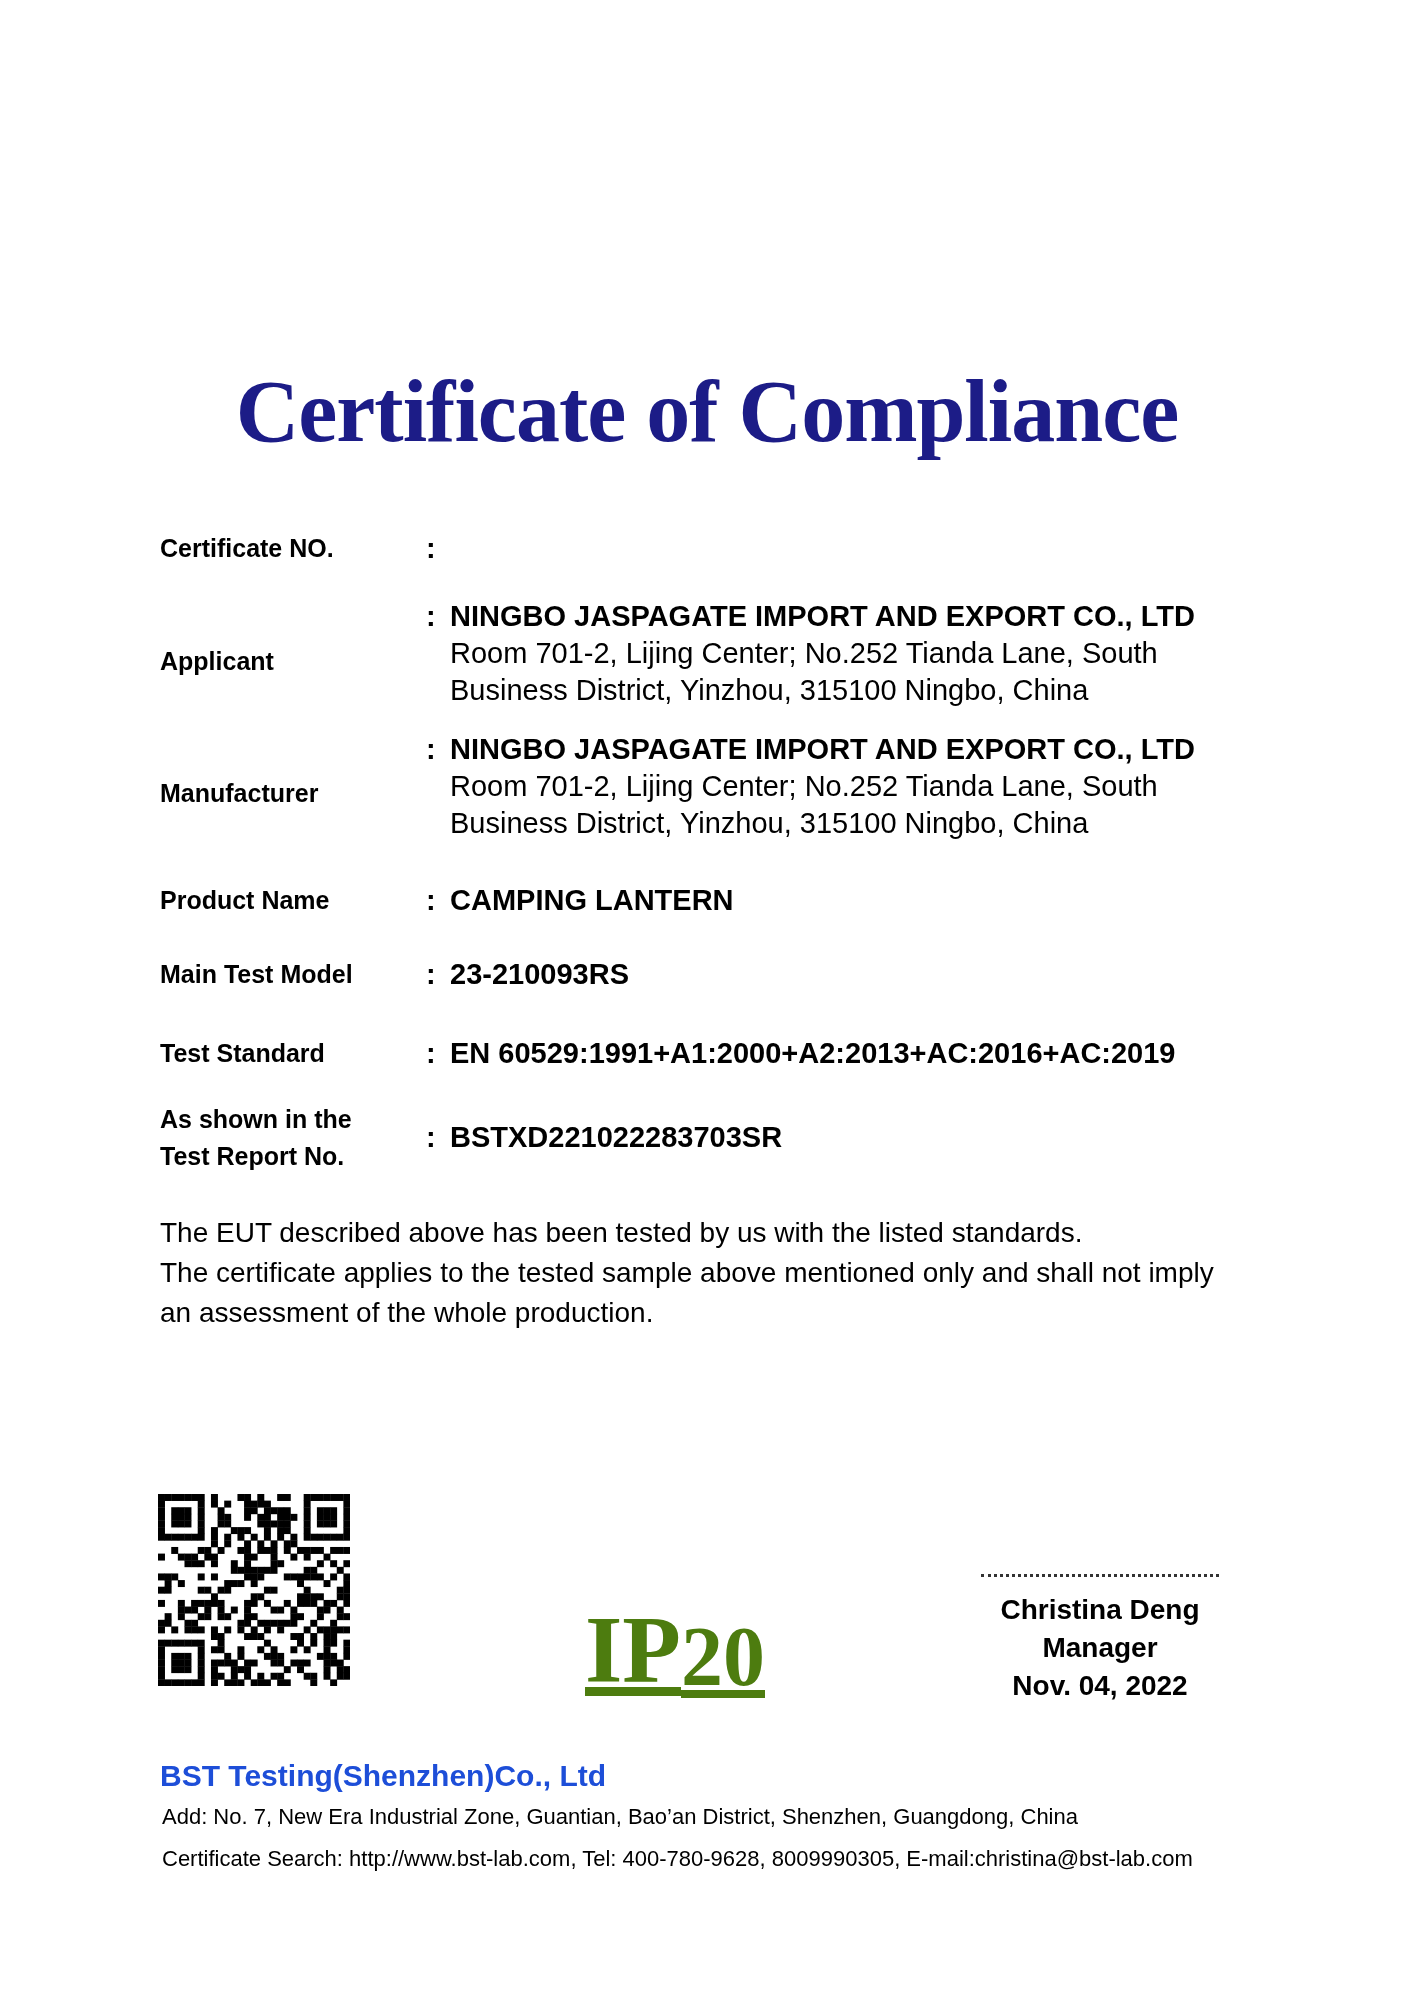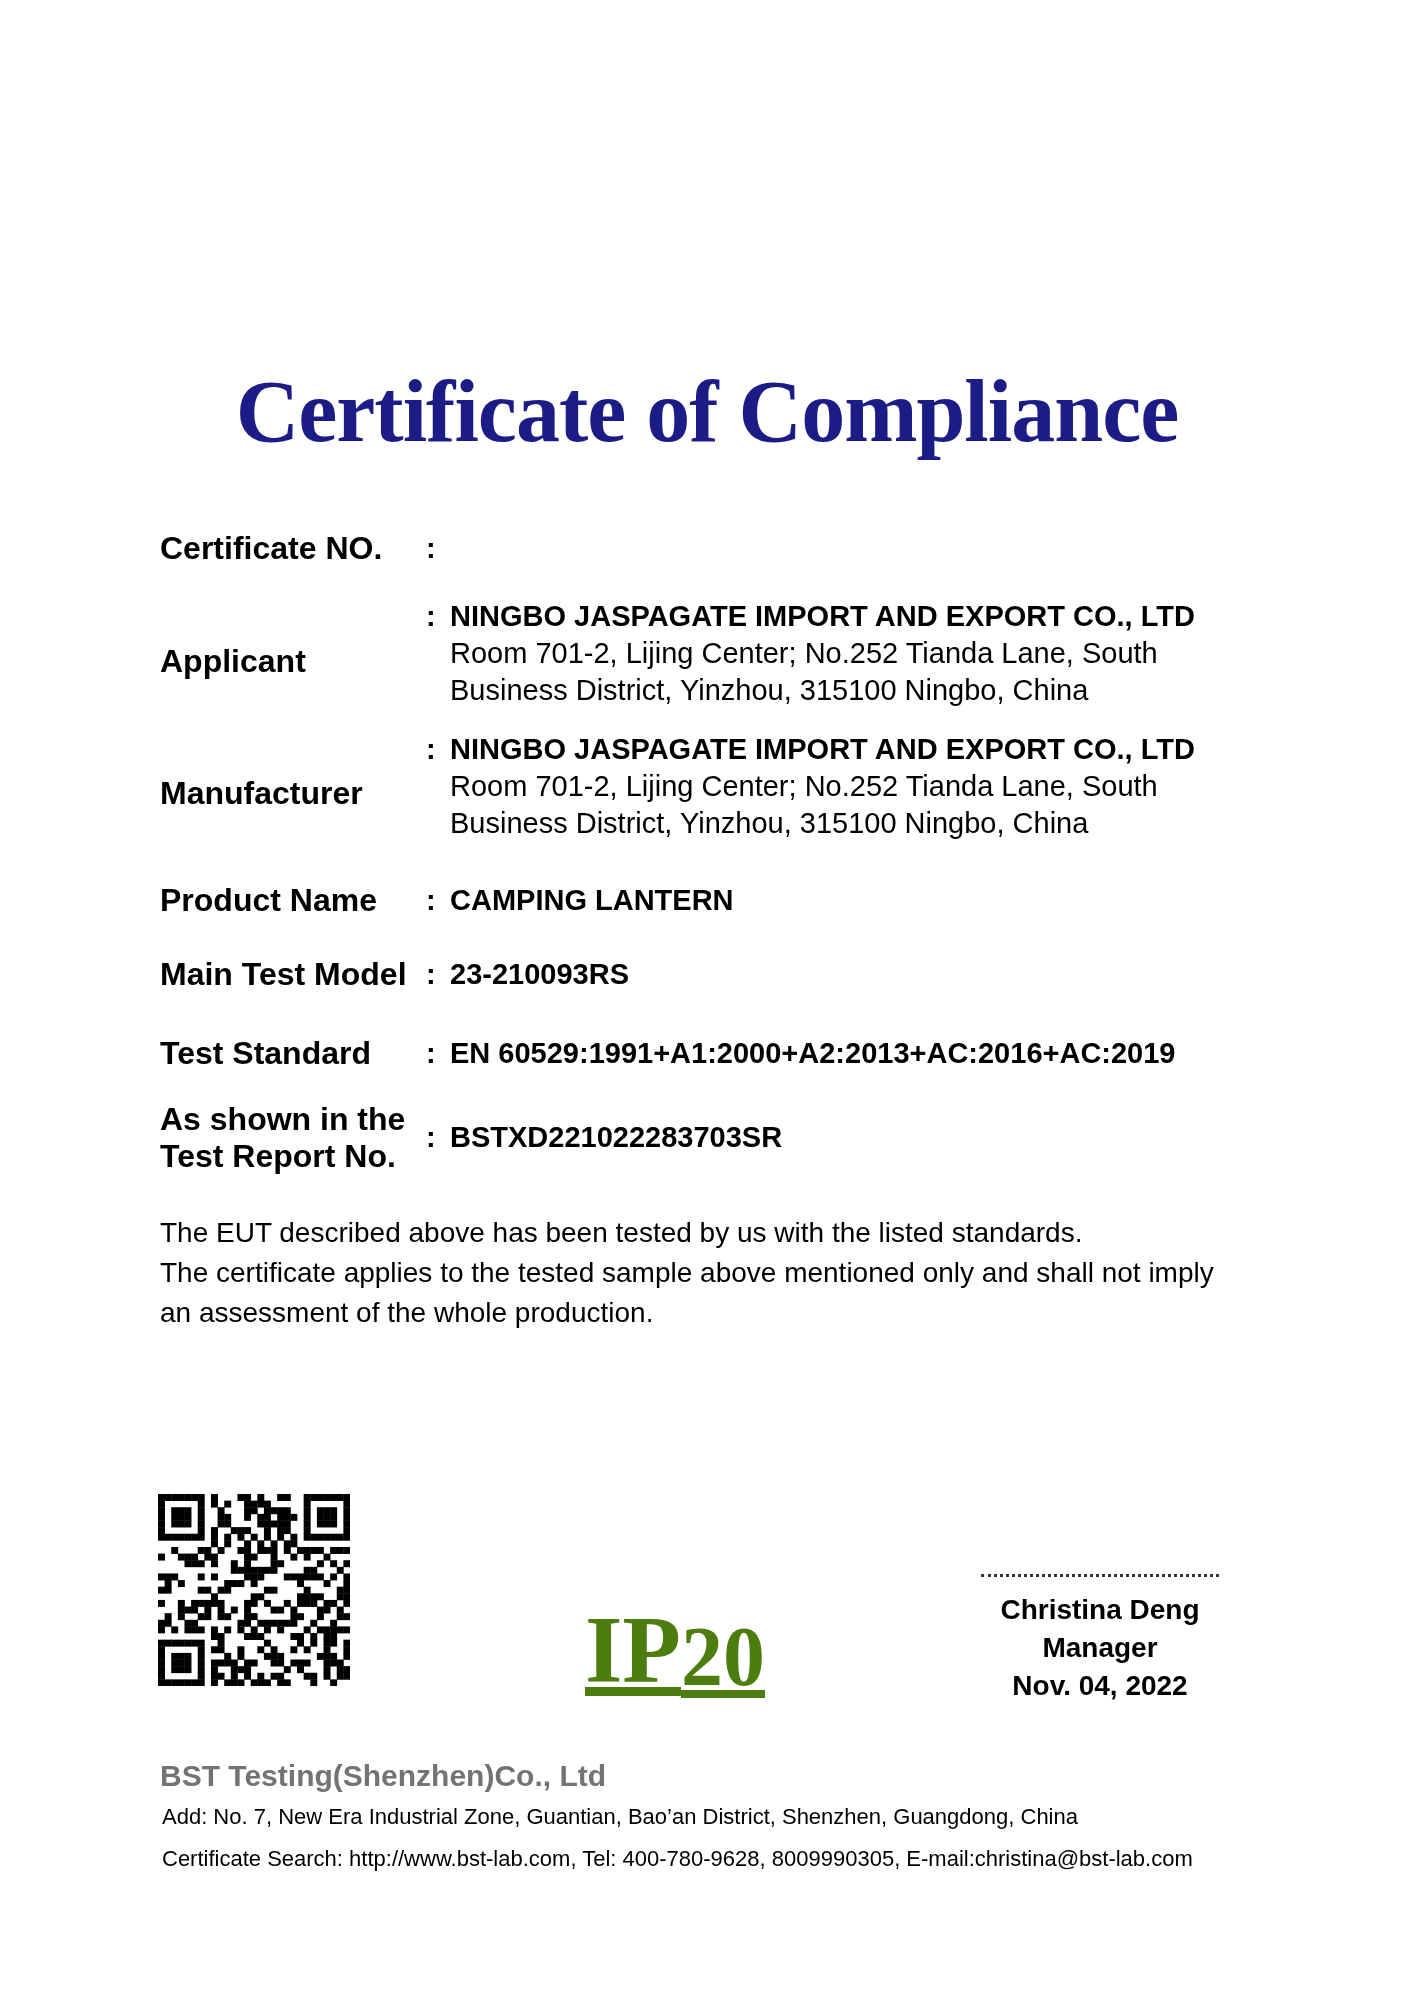--- a/index.html
+++ b/index.html
@@ -24,21 +24,21 @@
     font-weight:bold;
     font-size:88px;
     line-height:1;
     letter-spacing:-1px;
     color:#1c1c87;
   }
   .lbl{
     position:absolute;
     left:160px;
     font-weight:bold;
-    font-size:32px;
+    font-size:25px;
     line-height:37px;
     white-space:nowrap;
   }
   .colon{
     position:absolute;
     left:426px;
     font-weight:bold;
     font-size:29px;
     line-height:37px;
   }
@@ -97,21 +97,21 @@
     font-size:28px;
     line-height:38px;
   }
   .footer-company{
     position:absolute;
     left:160px;
     top:1741px;
     font-weight:bold;
     font-size:30px;
     line-height:38px;
-    color:#737373;
+    color:#1d4ed8;
     white-space:nowrap;
   }
   .footer-info{
     position:absolute;
     left:162px;
     font-size:22px;
     line-height:30px;
     color:#000000;
     white-space:nowrap;
   }

